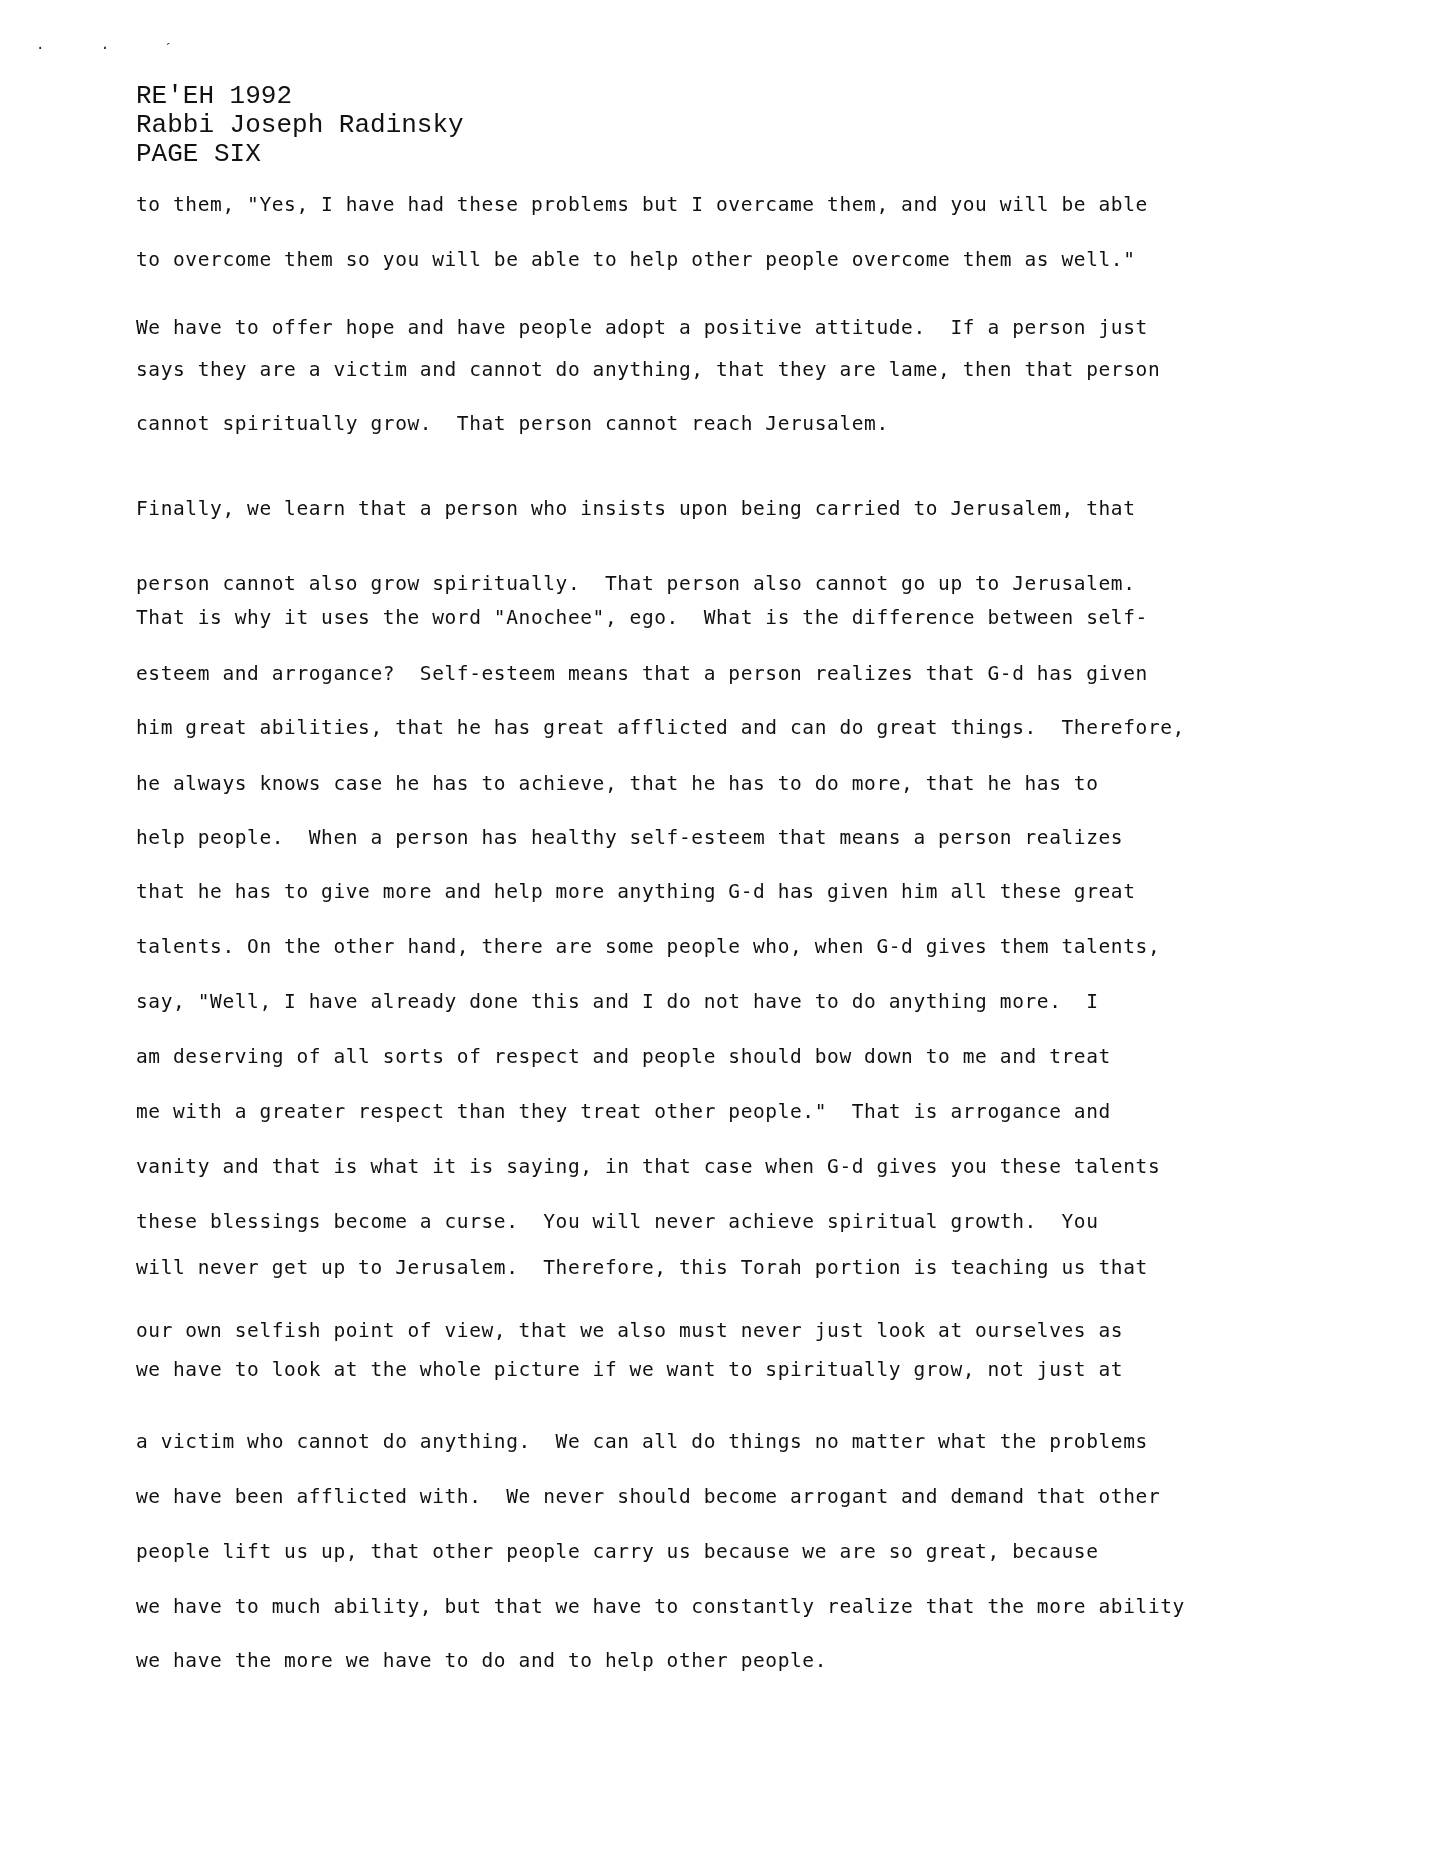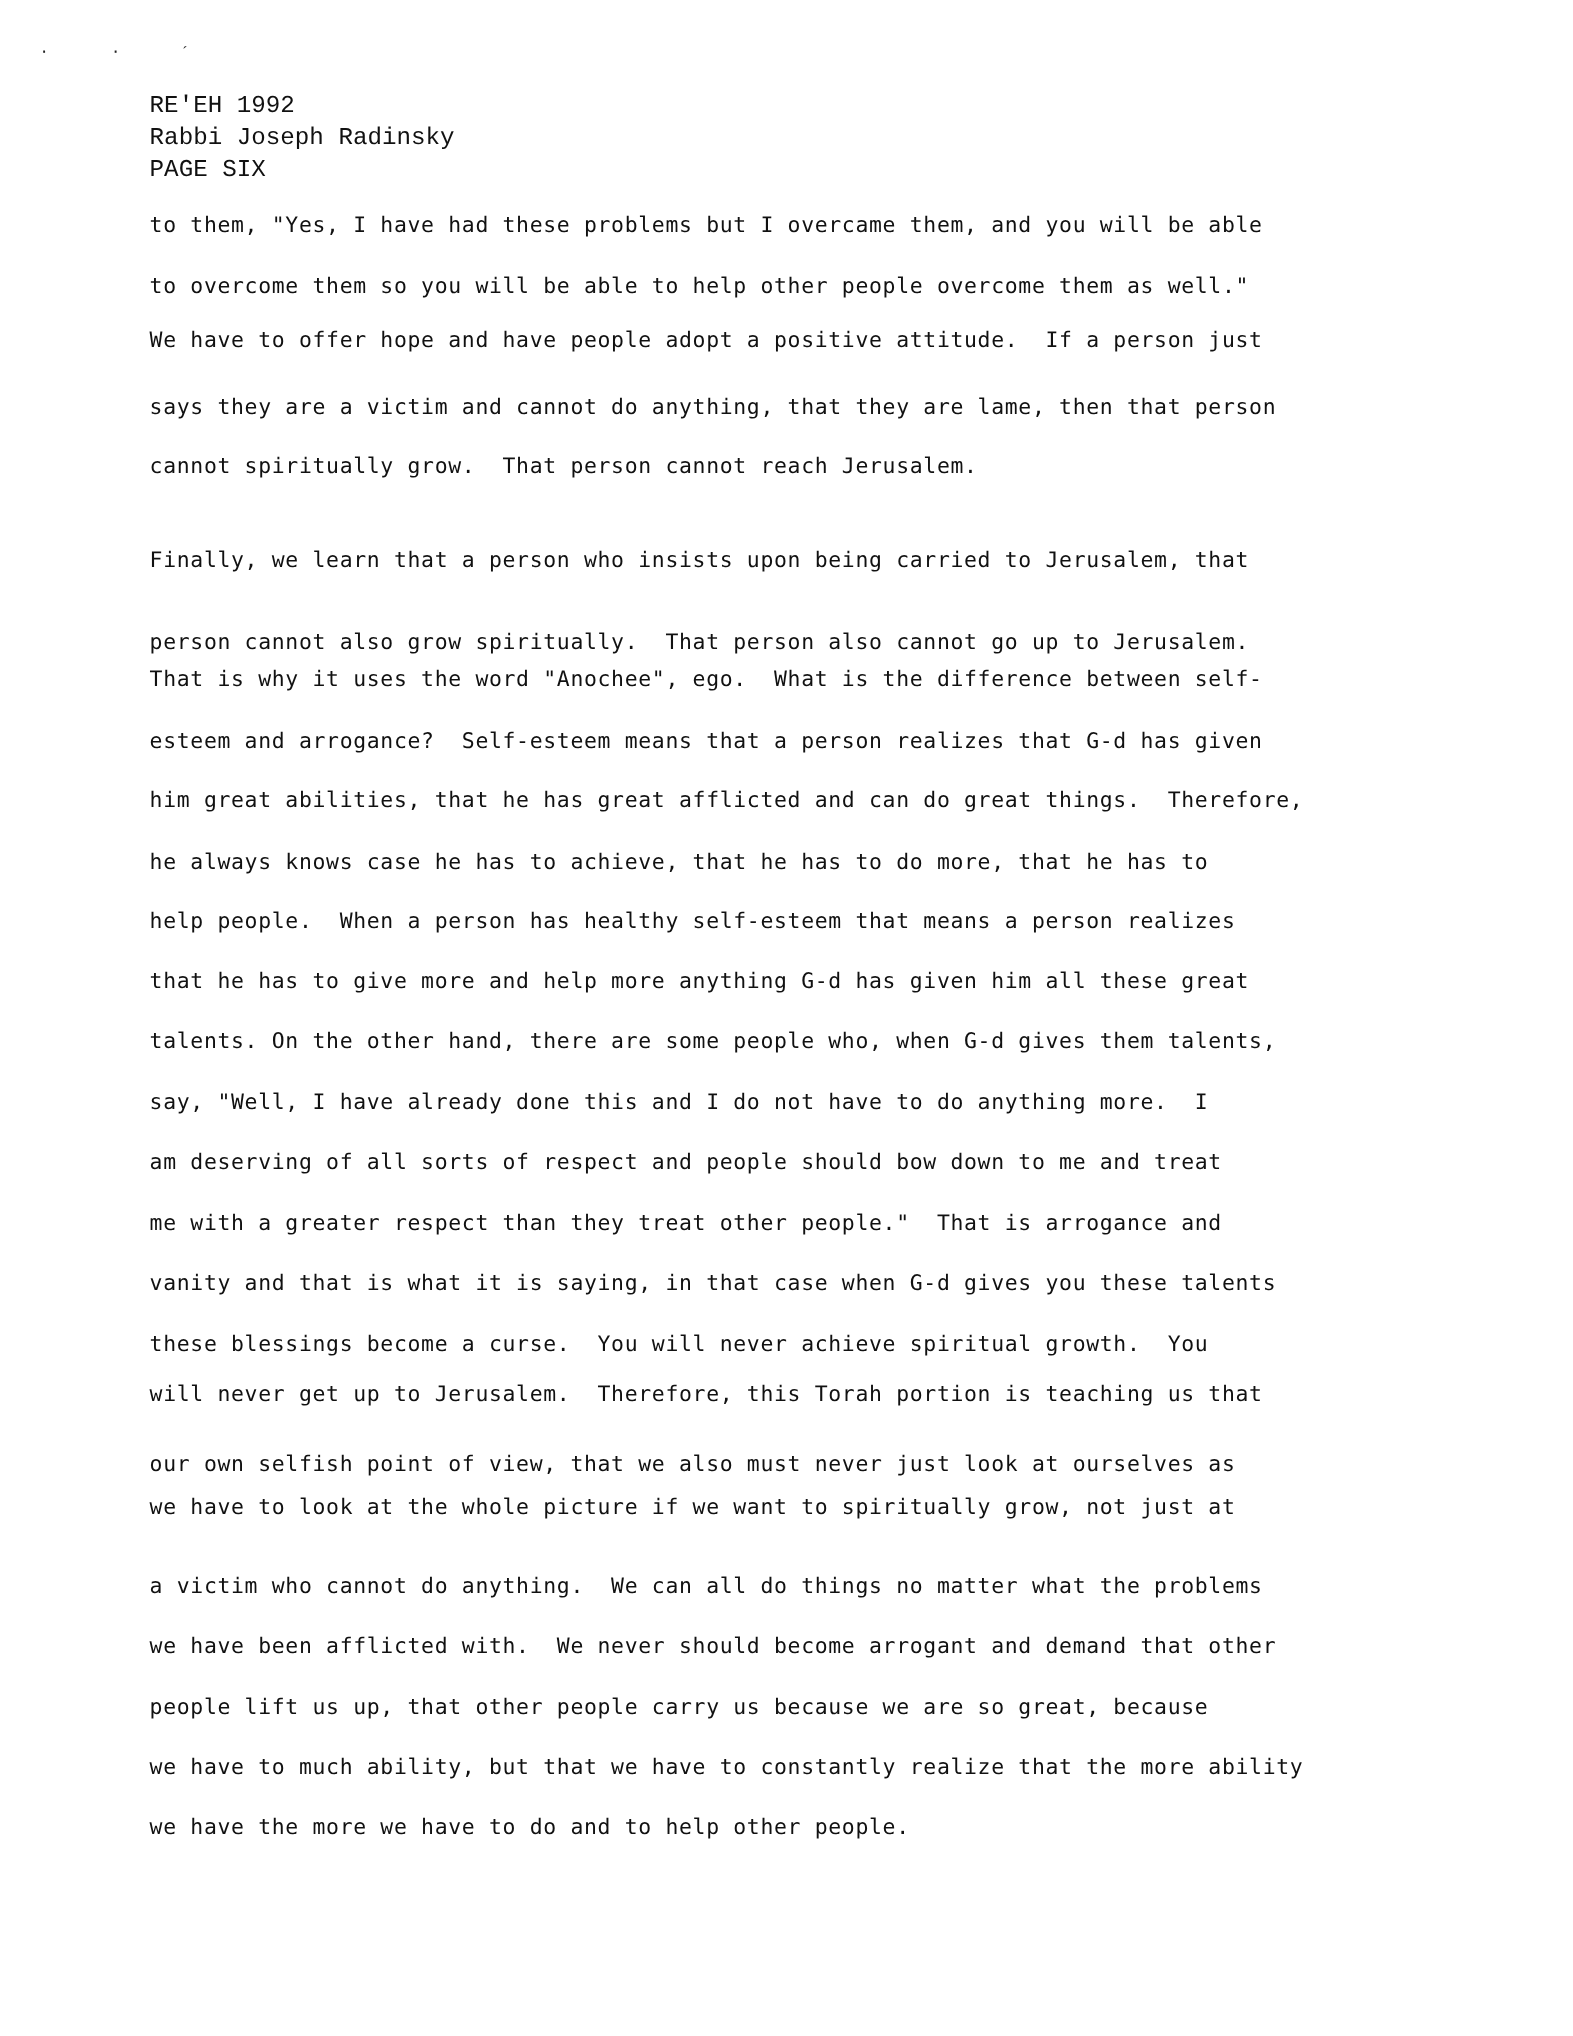--- a/index.html
+++ b/index.html
@@ -1,40 +1,40 @@
 <!DOCTYPE html>
 <html><head>
 <meta charset="utf-8">
 <style>
   html, body { margin:0; padding:0; background:#ffffff; }
   body { width:1430px; height:1851px; position:relative; overflow:hidden; color:#111; }
   .page { position:absolute; left:0; top:0; width:1430px; height:1851px; background:#fff; }
   .specks { position:absolute; left:36px; top:40px; font-family:"DejaVu Sans Mono", monospace; font-size:14px; color:#222; letter-spacing:24px; }
-  .header { position:absolute; left:136px; top:82px; font-family:"Liberation Mono", monospace; font-size:22px; line-height:29px; color:#111; }
+  .header { position:absolute; left:136px; top:82px; font-family:"Liberation Mono", monospace; font-size:26px; line-height:29px; color:#111; }
   .header div { white-space:pre; }
   .body { position:absolute; left:136px; top:0; width:1200px; }
   .line { position:absolute; left:0; white-space:pre; font-family:"DejaVu Sans Mono", monospace; font-size:19.5px; color:#111; letter-spacing:0.6px; }
 </style>
 </head>
 <body>
 
 <div class="page">
   <div class="specks">· · ˊ</div>
 
   <div class="header">
     <div>RE'EH 1992</div>
     <div>Rabbi Joseph Radinsky</div>
     <div>PAGE SIX</div>
   </div>
 
   <div class="body">
 
     <div class="line" style="top:193px">to them, "Yes, I have had these problems but I overcame them, and you will be able</div>
     <div class="line" style="top:248px">to overcome them so you will be able to help other people overcome them as well."</div>
-    <div class="line" style="top:297px">We have to offer hope and have people adopt a positive attitude.  If a person just</div>
+    <div class="line" style="top:316px">We have to offer hope and have people adopt a positive attitude.  If a person just</div>
     <div class="line" style="top:358px">says they are a victim and cannot do anything, that they are lame, then that person</div>
     <div class="line" style="top:412px">cannot spiritually grow.  That person cannot reach Jerusalem.</div>
 
     <div class="line" style="top:497px">Finally, we learn that a person who insists upon being carried to Jerusalem, that</div>
     <div class="line" style="top:572px">person cannot also grow spiritually.  That person also cannot go up to Jerusalem.</div>
     <div class="line" style="top:606px">That is why it uses the word "Anochee", ego.  What is the difference between self-</div>
     <div class="line" style="top:662px">esteem and arrogance?  Self-esteem means that a person realizes that G-d has given</div>
     <div class="line" style="top:716px">him great abilities, that he has great afflicted and can do great things.  Therefore,</div>
     <div class="line" style="top:772px">he always knows case he has to achieve, that he has to do more, that he has to</div>
     <div class="line" style="top:826px">help people.  When a person has healthy self-esteem that means a person realizes</div>

